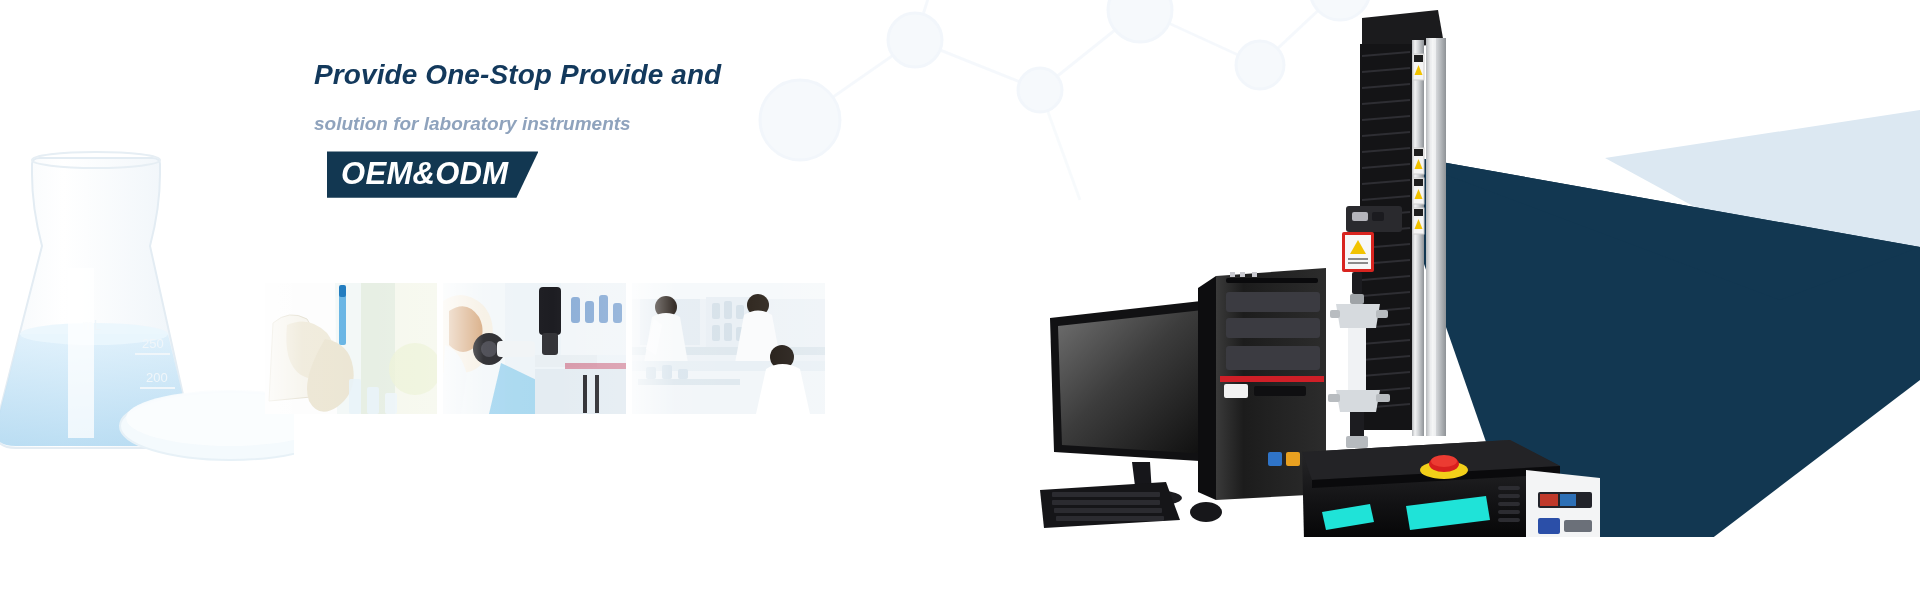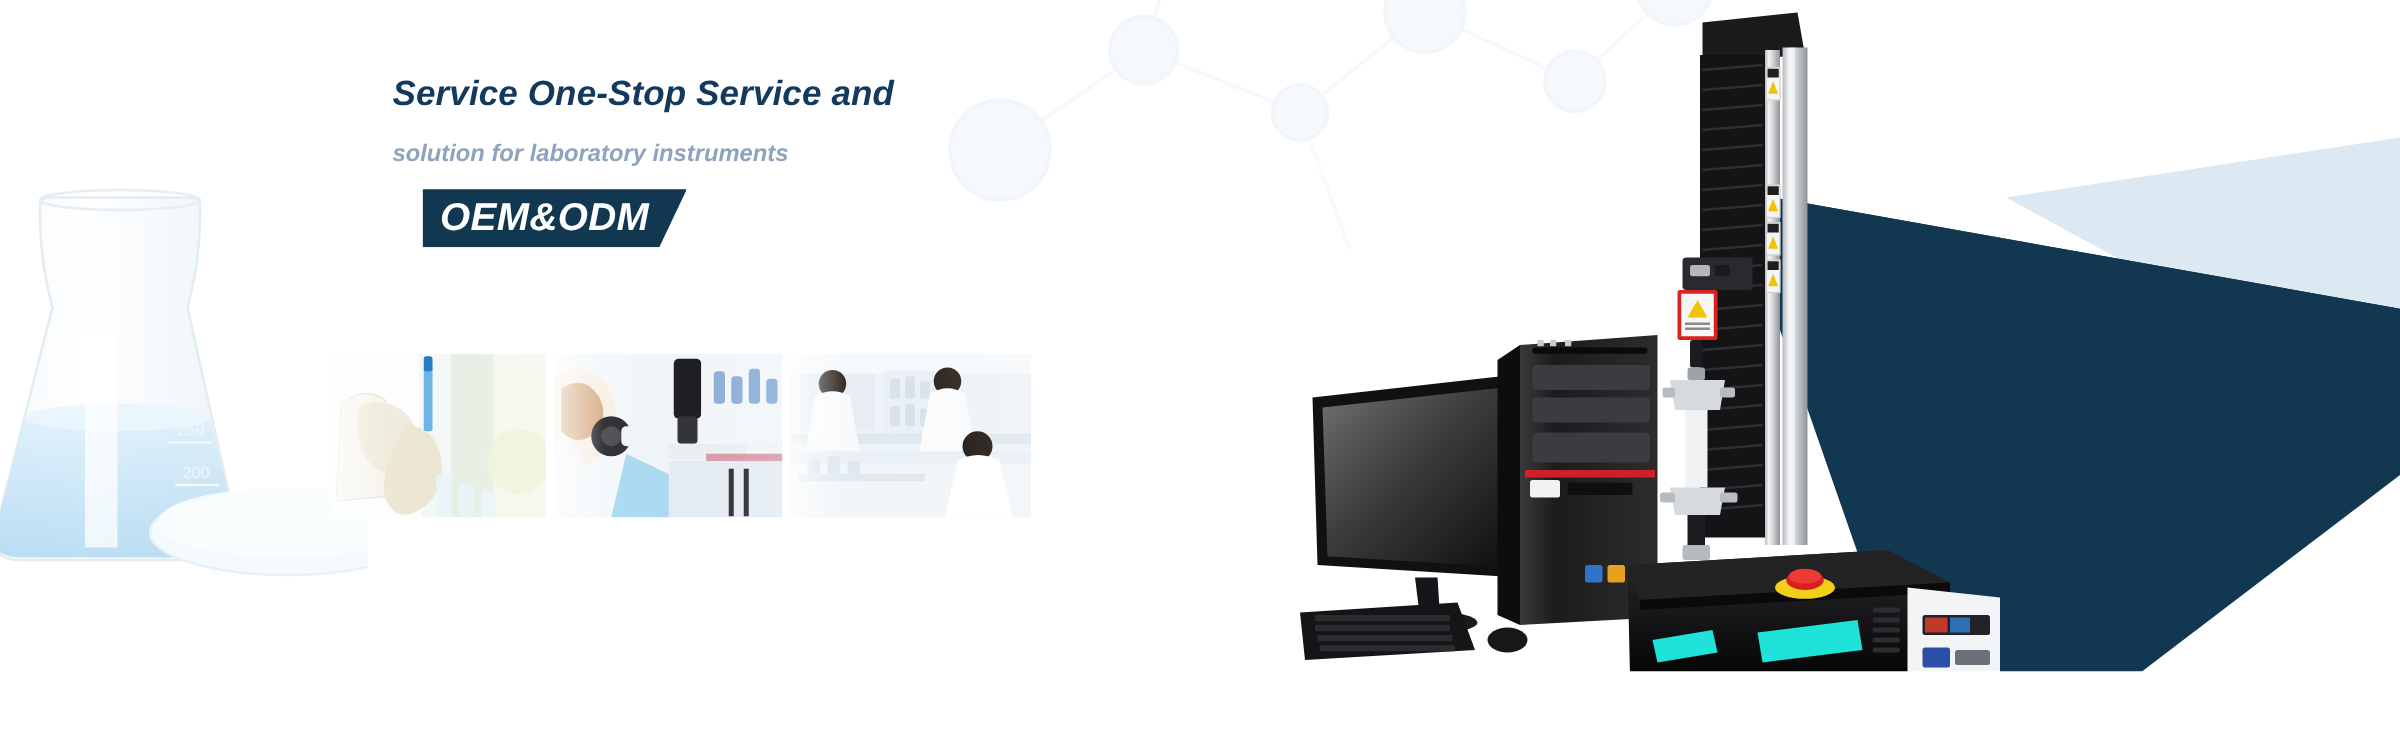--- a/index.html
+++ b/index.html
@@ -35,21 +35,21 @@
     font-size: 28px; font-weight: bold; font-style: italic;
     color: #13395c; letter-spacing: .1px; line-height: 1.2;
     white-space: nowrap;
   }
   .headline-2 {
     margin-top: 21px;
     font-size: 19px; font-weight: bold; font-style: italic;
     color: #8fa3bd; line-height: 1.2; white-space: nowrap;
   }
   .badge-wrap {
-    margin-top: 16px; margin-left: 24px;
+    margin-top: 16px; margin-left: 13px;
     position: relative; display: inline-block;
   }
   .badge {
     position: relative;
     display: inline-block;
     background: #123751;
     color: #ffffff;
     font-size: 31px; font-weight: bold; font-style: italic;
     padding: 6px 30px 7px 14px;
     line-height: 1.08;
@@ -150,21 +150,21 @@
     </g>
     <text x="88" y="234" fill="#eef5fa" font-size="14" font-family="Liberation Sans, sans-serif">mL</text>
 
     <rect x="74" y="172" width="26" height="170" fill="#ffffff" opacity=".75"></rect>
 
     <ellipse cx="236" cy="330" rx="110" ry="34" fill="#f4fafd" stroke="#e7f1f7" stroke-width="2"></ellipse>
     <ellipse cx="236" cy="322" rx="104" ry="28" fill="#fbfdfe" opacity=".9"></ellipse>
   </svg>
 
   <div class="copy">
-    <div class="headline-1">Service One-Stop Service and</div>
+    <div class="headline-1">Provide One-Stop Provide and</div>
     <div class="headline-2">solution for laboratory instruments</div>
     <div class="badge-wrap">
       <span class="badge">OEM&amp;ODM</span>
     </div>
   </div>
 
   <div class="photo-strip">
 
     <div class="photo p1">
       <svg viewBox="0 0 172 131" preserveAspectRatio="xMidYMid slice">

